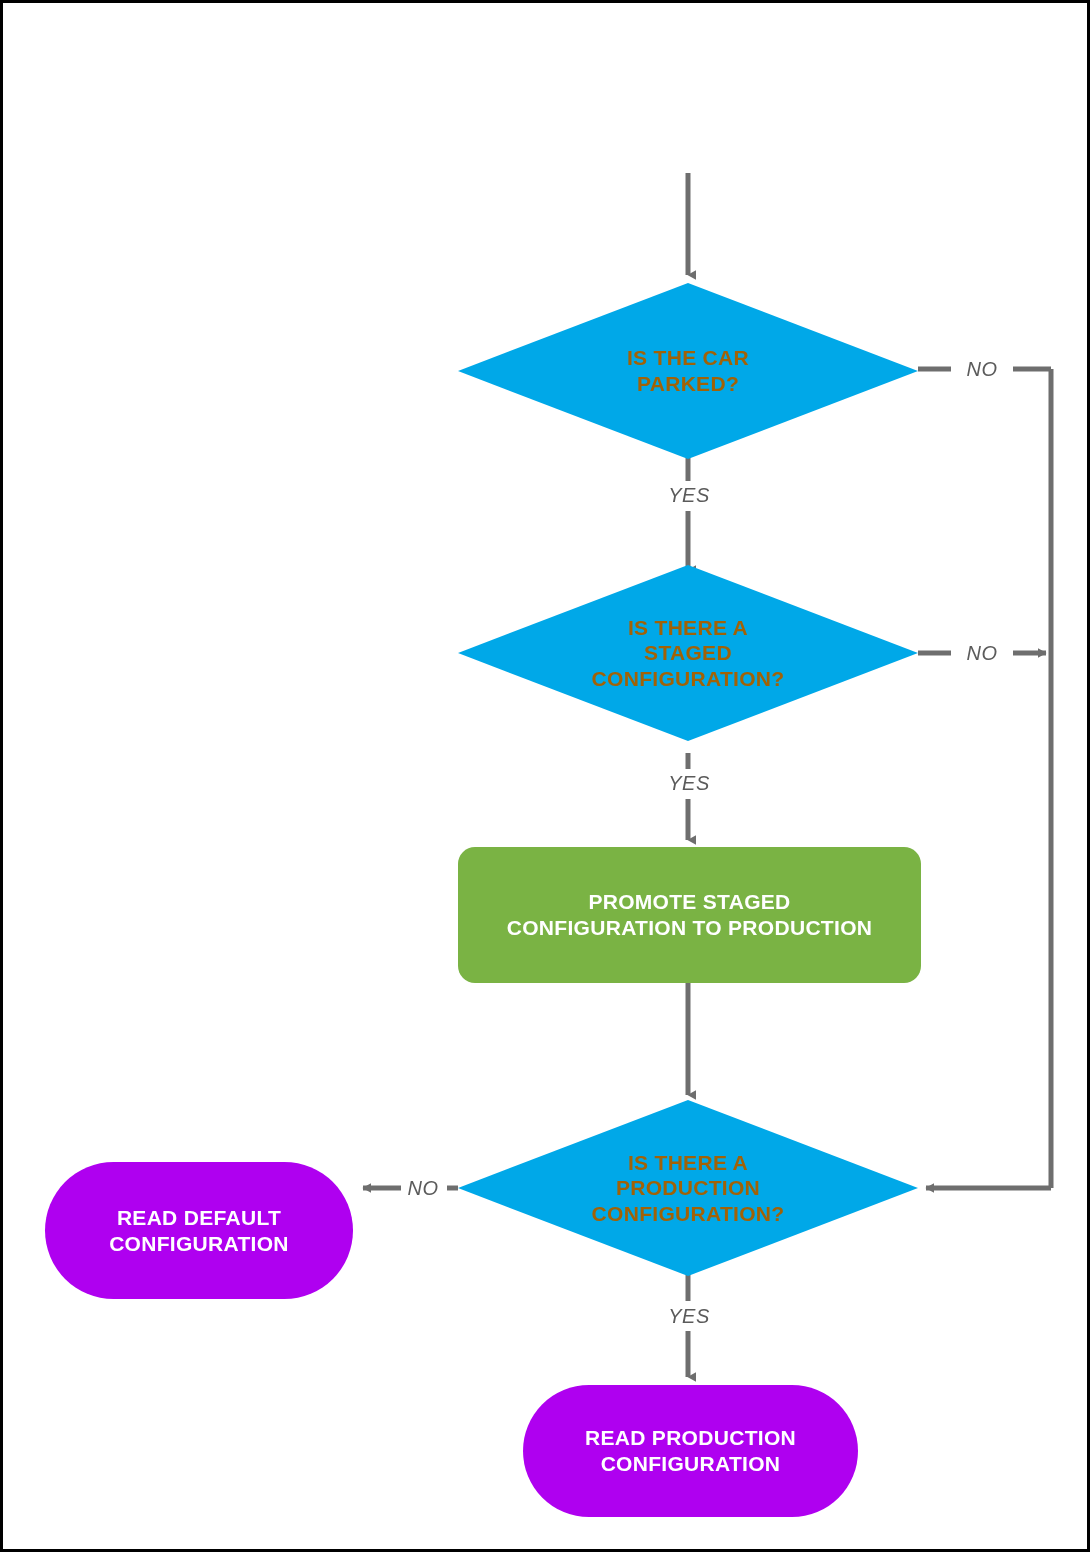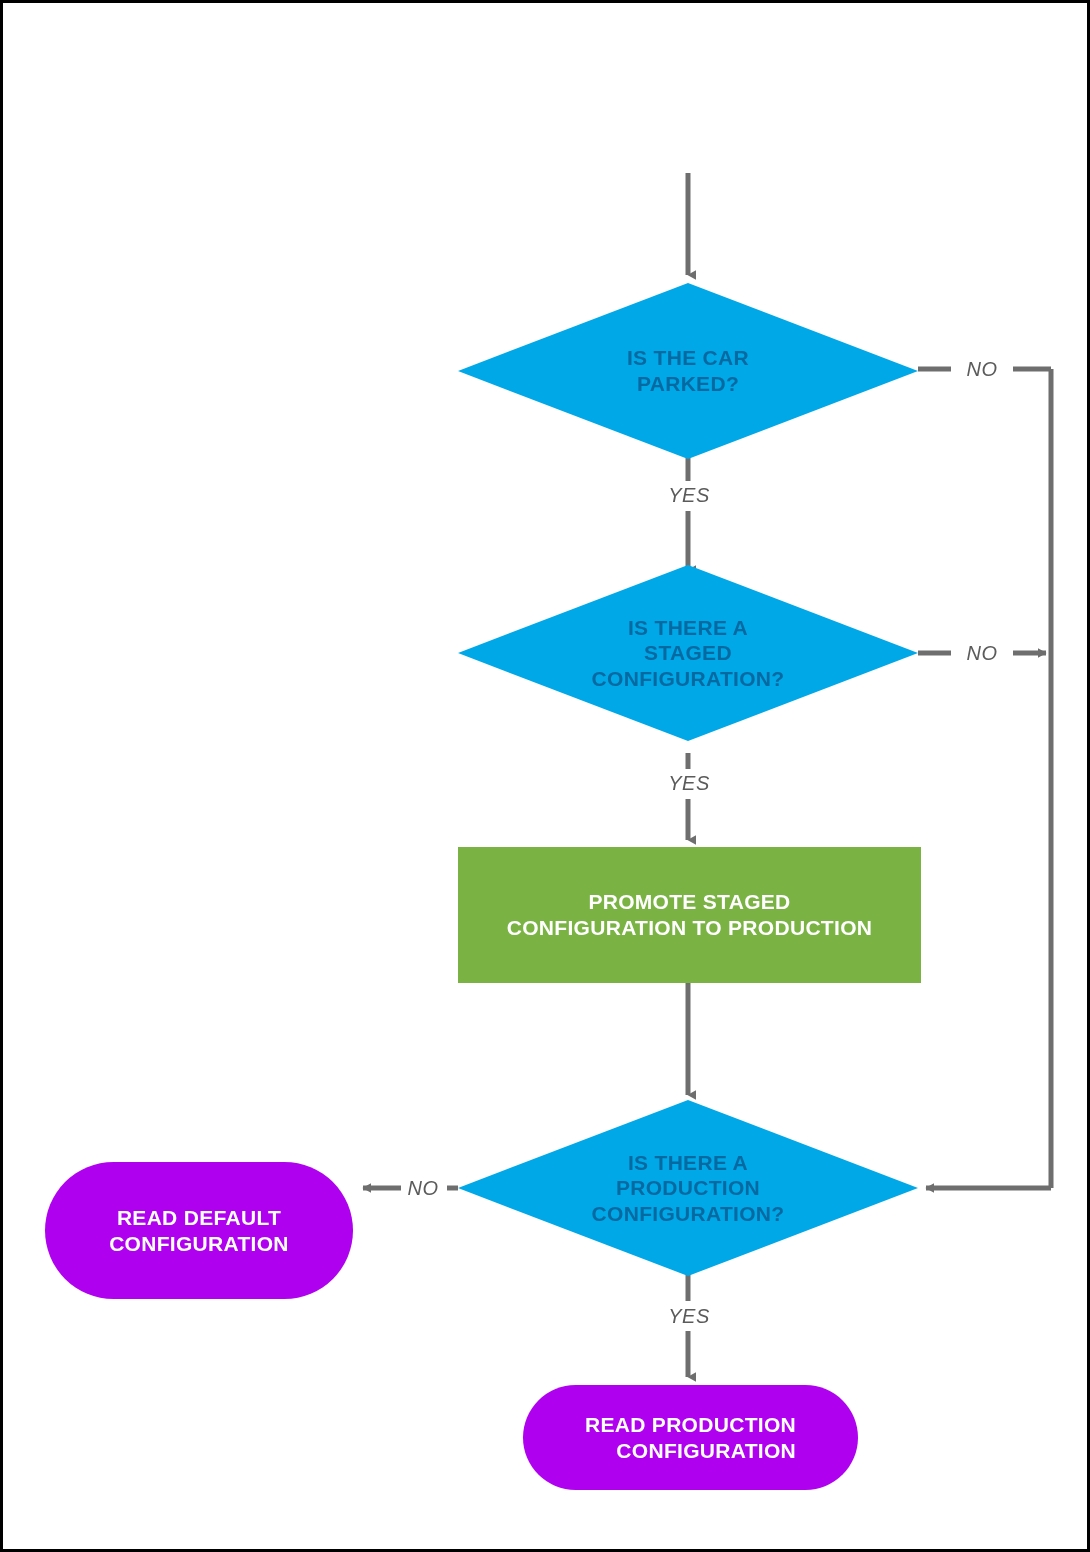--- a/index.html
+++ b/index.html
@@ -42,21 +42,21 @@
   }
   .node-terminator,
   .node-process {
     
   }
   .node-rounded {
     border-radius: 70px;
   }
   .node-decision {
     background: transparent !important;
-    color: #0369a1;
+    color: #a16207;
   }
   .node-decision .diamond-shape {
     position: absolute;
     left: 0;
     top: 0;
     width: 100%;
     height: 100%;
     z-index: 0;
   }
   .node-decision .node-text {
@@ -141,42 +141,42 @@
   <div class="node node-decision" style="left:455px; top:562px; width:460px; height:176px; font-size:21px;">
     <svg class="diamond-shape" viewBox="0 0 460 176" preserveAspectRatio="none" xmlns="http://www.w3.org/2000/svg">
       <polygon points="230,0 460,88 230,176 0,88" fill="#00A8E8"></polygon>
     </svg>
     <span class="node-text">IS THERE A
 STAGED
 CONFIGURATION?</span>
   </div>
 
   <div class="node node-process" style="left:455px; top:844px; width:463px; height:136px;
-              background:#7AB344; font-size:21px;">
+              background:#7AB344; font-size:21px;border-radius:17px;">
     <span class="node-text">PROMOTE STAGED
 CONFIGURATION TO PRODUCTION</span>
   </div>
 
   <div class="node node-decision" style="left:455px; top:1097px; width:460px; height:176px; font-size:21px;">
     <svg class="diamond-shape" viewBox="0 0 460 176" preserveAspectRatio="none" xmlns="http://www.w3.org/2000/svg">
       <polygon points="230,0 460,88 230,176 0,88" fill="#00A8E8"></polygon>
     </svg>
     <span class="node-text">IS THERE A
 PRODUCTION
 CONFIGURATION?</span>
   </div>
 
   <div class="node node-rounded" style="left:42px; top:1159px; width:308px; height:137px;
               background:#AF00F0; font-size:21px;">
     <span class="node-text">READ DEFAULT
 CONFIGURATION</span>
   </div>
 
-  <div class="node node-rounded" style="left:520px; top:1382px; width:335px; height:105px;
-              background:#AF00F0; font-size:21px;text-align:right;">
+  <div class="node node-rounded" style="left:520px; top:1382px; width:335px; height:132px;
+              background:#AF00F0; font-size:21px;">
     <span class="node-text">READ PRODUCTION
 CONFIGURATION</span>
   </div>
 
   <div class="edge-label" style="left:979px; top:366px;">NO</div>
 
   <div class="edge-label" style="left:686px; top:492px;">YES</div>
 
   <div class="edge-label" style="left:979px; top:650px;">NO</div>
 

